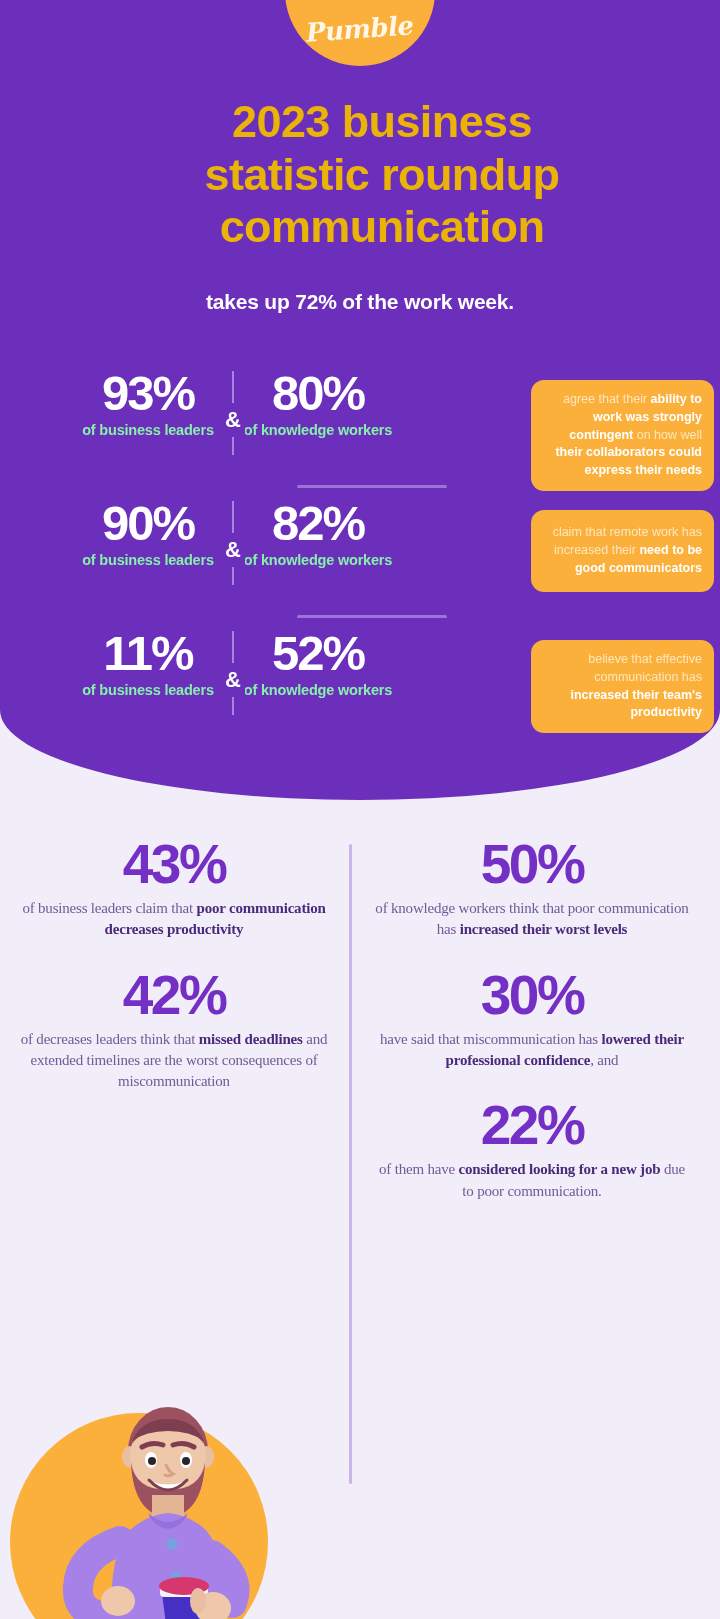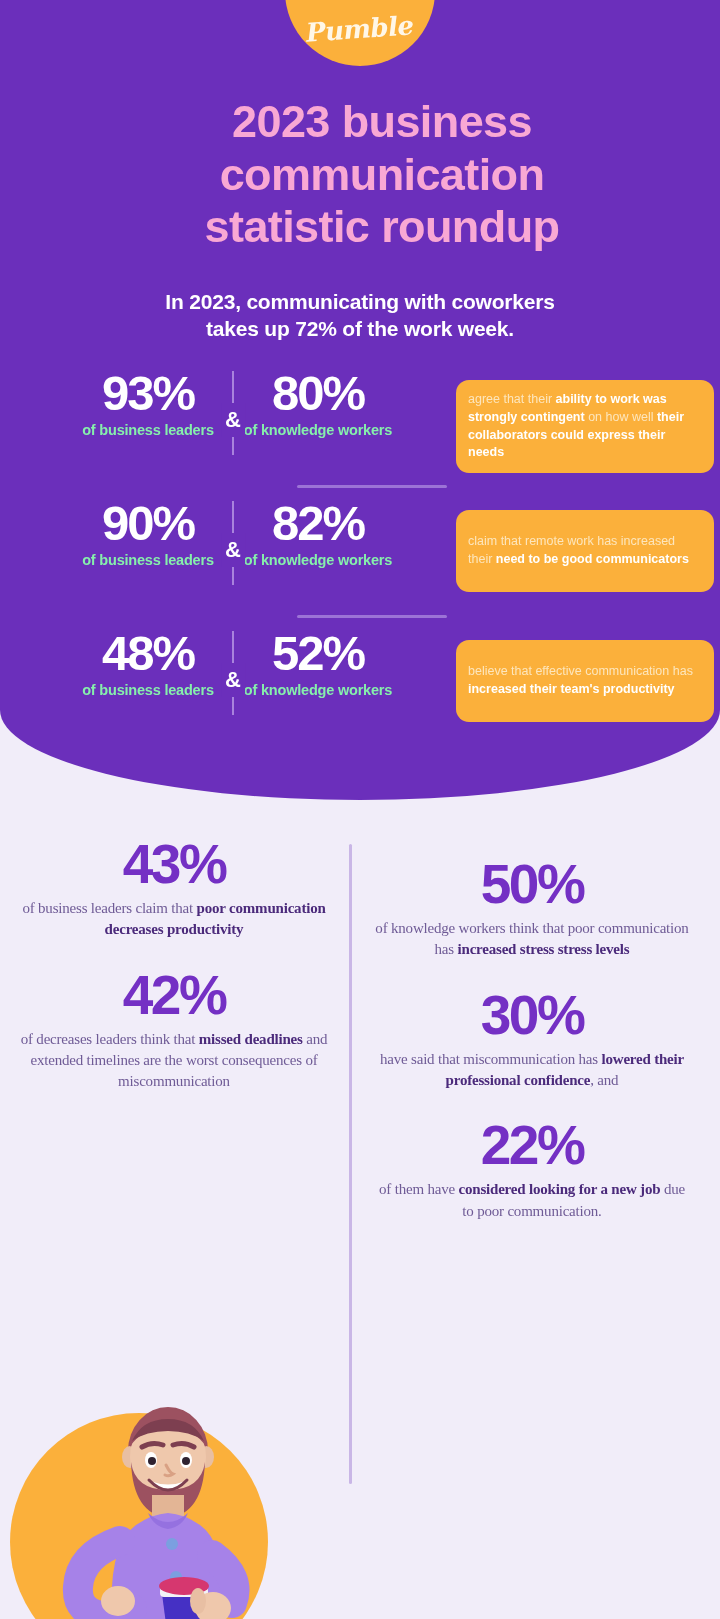--- a/index.html
+++ b/index.html
@@ -29,21 +29,21 @@
   }
   .logo-text {
     font-family:"DejaVu Serif", serif;
     font-style:italic; font-weight:bold;
     font-size:26px; color:#fff7e8; letter-spacing:-0.5px;
     transform:rotate(-4deg);
   }
 
   .hero-title {
     position:absolute; top:96px; left:0; width:720px;
-    text-align:center; color:#f9a8d4;
+    text-align:center; color:#eab308;
     font-size:45px; font-weight:bold; line-height:1.17;
     letter-spacing:-0.6px;
     padding-left:44px;
   }
   .hero-sub {
     position:absolute; top:288px; left:0; width:720px;
     text-align:center; color:#ffffff;
     font-size:21px; font-weight:bold; line-height:1.3;
     letter-spacing:-0.2px;
   }
@@ -72,38 +72,38 @@
     width:2px; background:#a983dd; height:84px; margin-top:3px;
     position:relative;
   }
   .amp {
     position:absolute; left:50%; top:32px; transform:translate(-50%,0);
     background:#6b2fbb; color:#ffffff; font-size:22px; font-weight:bold;
     padding:4px 4px;
   }
   .callout {
     position:absolute; right:18px; top:12px;
-    width:258px; min-height:82px;
+    width:183px; min-height:82px;
     background:#fbb03b; border-radius:13px;
     color:#ffffff; font-size:12.5px; line-height:1.42;
-    text-align:left; padding:11px 12px;
+    text-align:right; padding:11px 12px;
     display:flex; align-items:center; justify-content:center;
   }
   .callout b { font-weight:bold; }
   .callout span.light { color:#fde6bd; }
 
   
   .lower { position:absolute; top:800px; left:0; width:592px; height:819px; }
   .col-divider {
     position:absolute; left:349px; top:44px; width:3px; height:640px;
     background:#c9b6e6; border-radius:2px;
   }
   .col { position:absolute; width:320px; text-align:center; }
   .col.left { left:14px; top:36px; }
-  .col.right { left:372px; top:36px;margin-top:20px; }
+  .col.right { left:372px; top:36px; }
   .lblock { margin-bottom:26px; }
   .lblock .big {
     font-size:55px; font-weight:bold; color:#7430c4;
     line-height:1.02; letter-spacing:-2.5px;
   }
   .lblock .desc {
     font-size:15px; line-height:1.42; color:#6f5b96;
     margin-top:6px; letter-spacing:-0.2px;font-family:Liberation Serif, serif;
   }
   .lblock .desc b { color:#4b2a7b; font-weight:bold; }
@@ -121,26 +121,25 @@
 <div class="page">
 
   <div class="hero">
 
     <div class="logo-circle">
       <div class="logo-text">Pumble</div>
     </div>
 
     <div class="hero-title">
       <div>2023 business</div>
+      <div>statistic roundup</div>
       <div>communication</div>
-      <div>statistic roundup</div>
     </div>
 
     <div class="hero-sub">
-      <div>In 2023, communicating with coworkers</div>
       <div>takes up 72% of the work week.</div>
     </div>
 
     <div class="hero-rows">
 
       <div class="hero-row">
         <div class="pair">
           <div class="stat-col">
             <div class="big">93%</div>
             <div class="small">of business leaders</div>
@@ -183,21 +182,21 @@
           </div>
         </div>
       </div>
 
       <div>
           <div class="divider-top"></div>
         </div>
       <div class="hero-row">
         <div class="pair">
           <div class="stat-col">
-            <div class="big">48%</div>
+            <div class="big">11%</div>
             <div class="small">of business leaders</div>
           </div>
           <div class="vbar">
             <span class="amp">&amp;</span>
           </div>
           <div class="stat-col">
             <div class="big">52%</div>
             <div class="small">of knowledge workers</div>
           </div>
         </div>
@@ -226,21 +225,21 @@
         <div class="desc">
           <span>of decreases leaders think that </span><b>missed deadlines</b><span> and extended timelines are the worst consequences of miscommunication</span>
         </div>
       </div>
     </div>
 
     <div class="col right">
       <div class="lblock">
         <div class="big">50%</div>
         <div class="desc">
-          <span>of knowledge workers think that poor communication has </span><b>increased stress stress levels</b><span></span>
+          <span>of knowledge workers think that poor communication has </span><b>increased their worst levels</b><span></span>
         </div>
       </div>
       <div class="lblock">
         <div class="big">30%</div>
         <div class="desc">
           <span>have said that miscommunication has </span><b>lowered their professional confidence</b><span>, and</span>
         </div>
       </div>
       <div class="lblock">
         <div class="big">22%</div>

